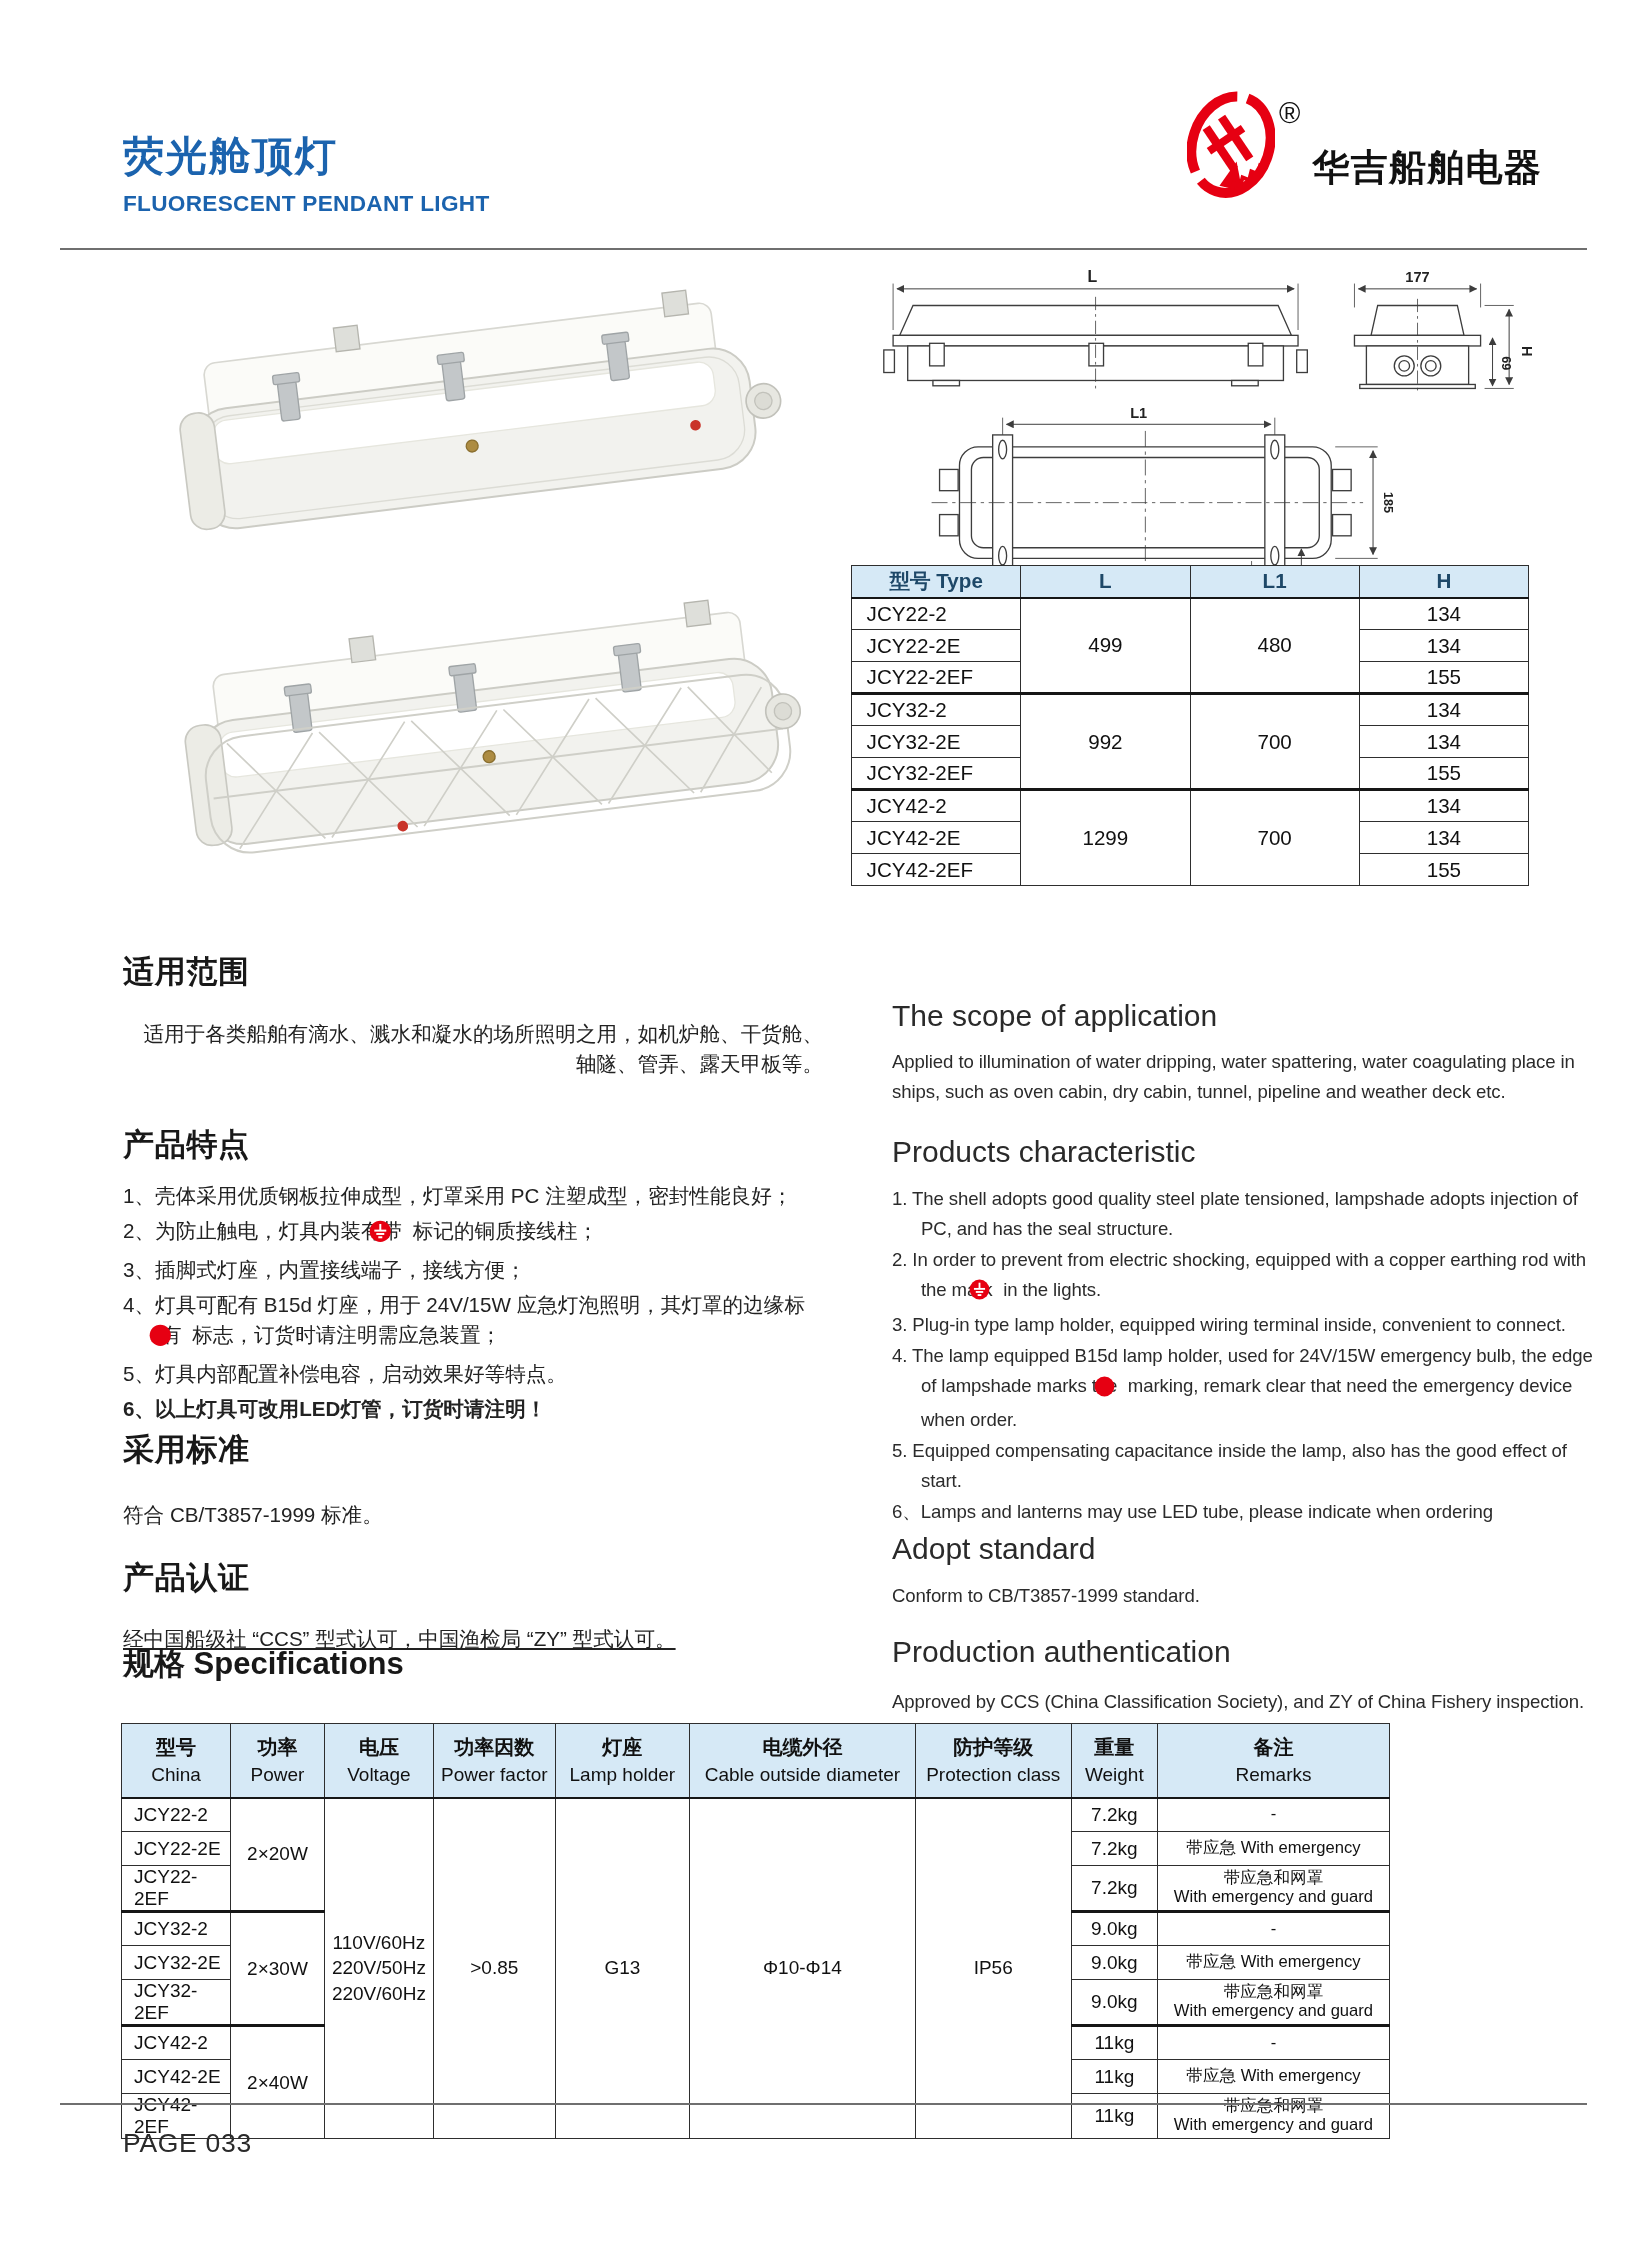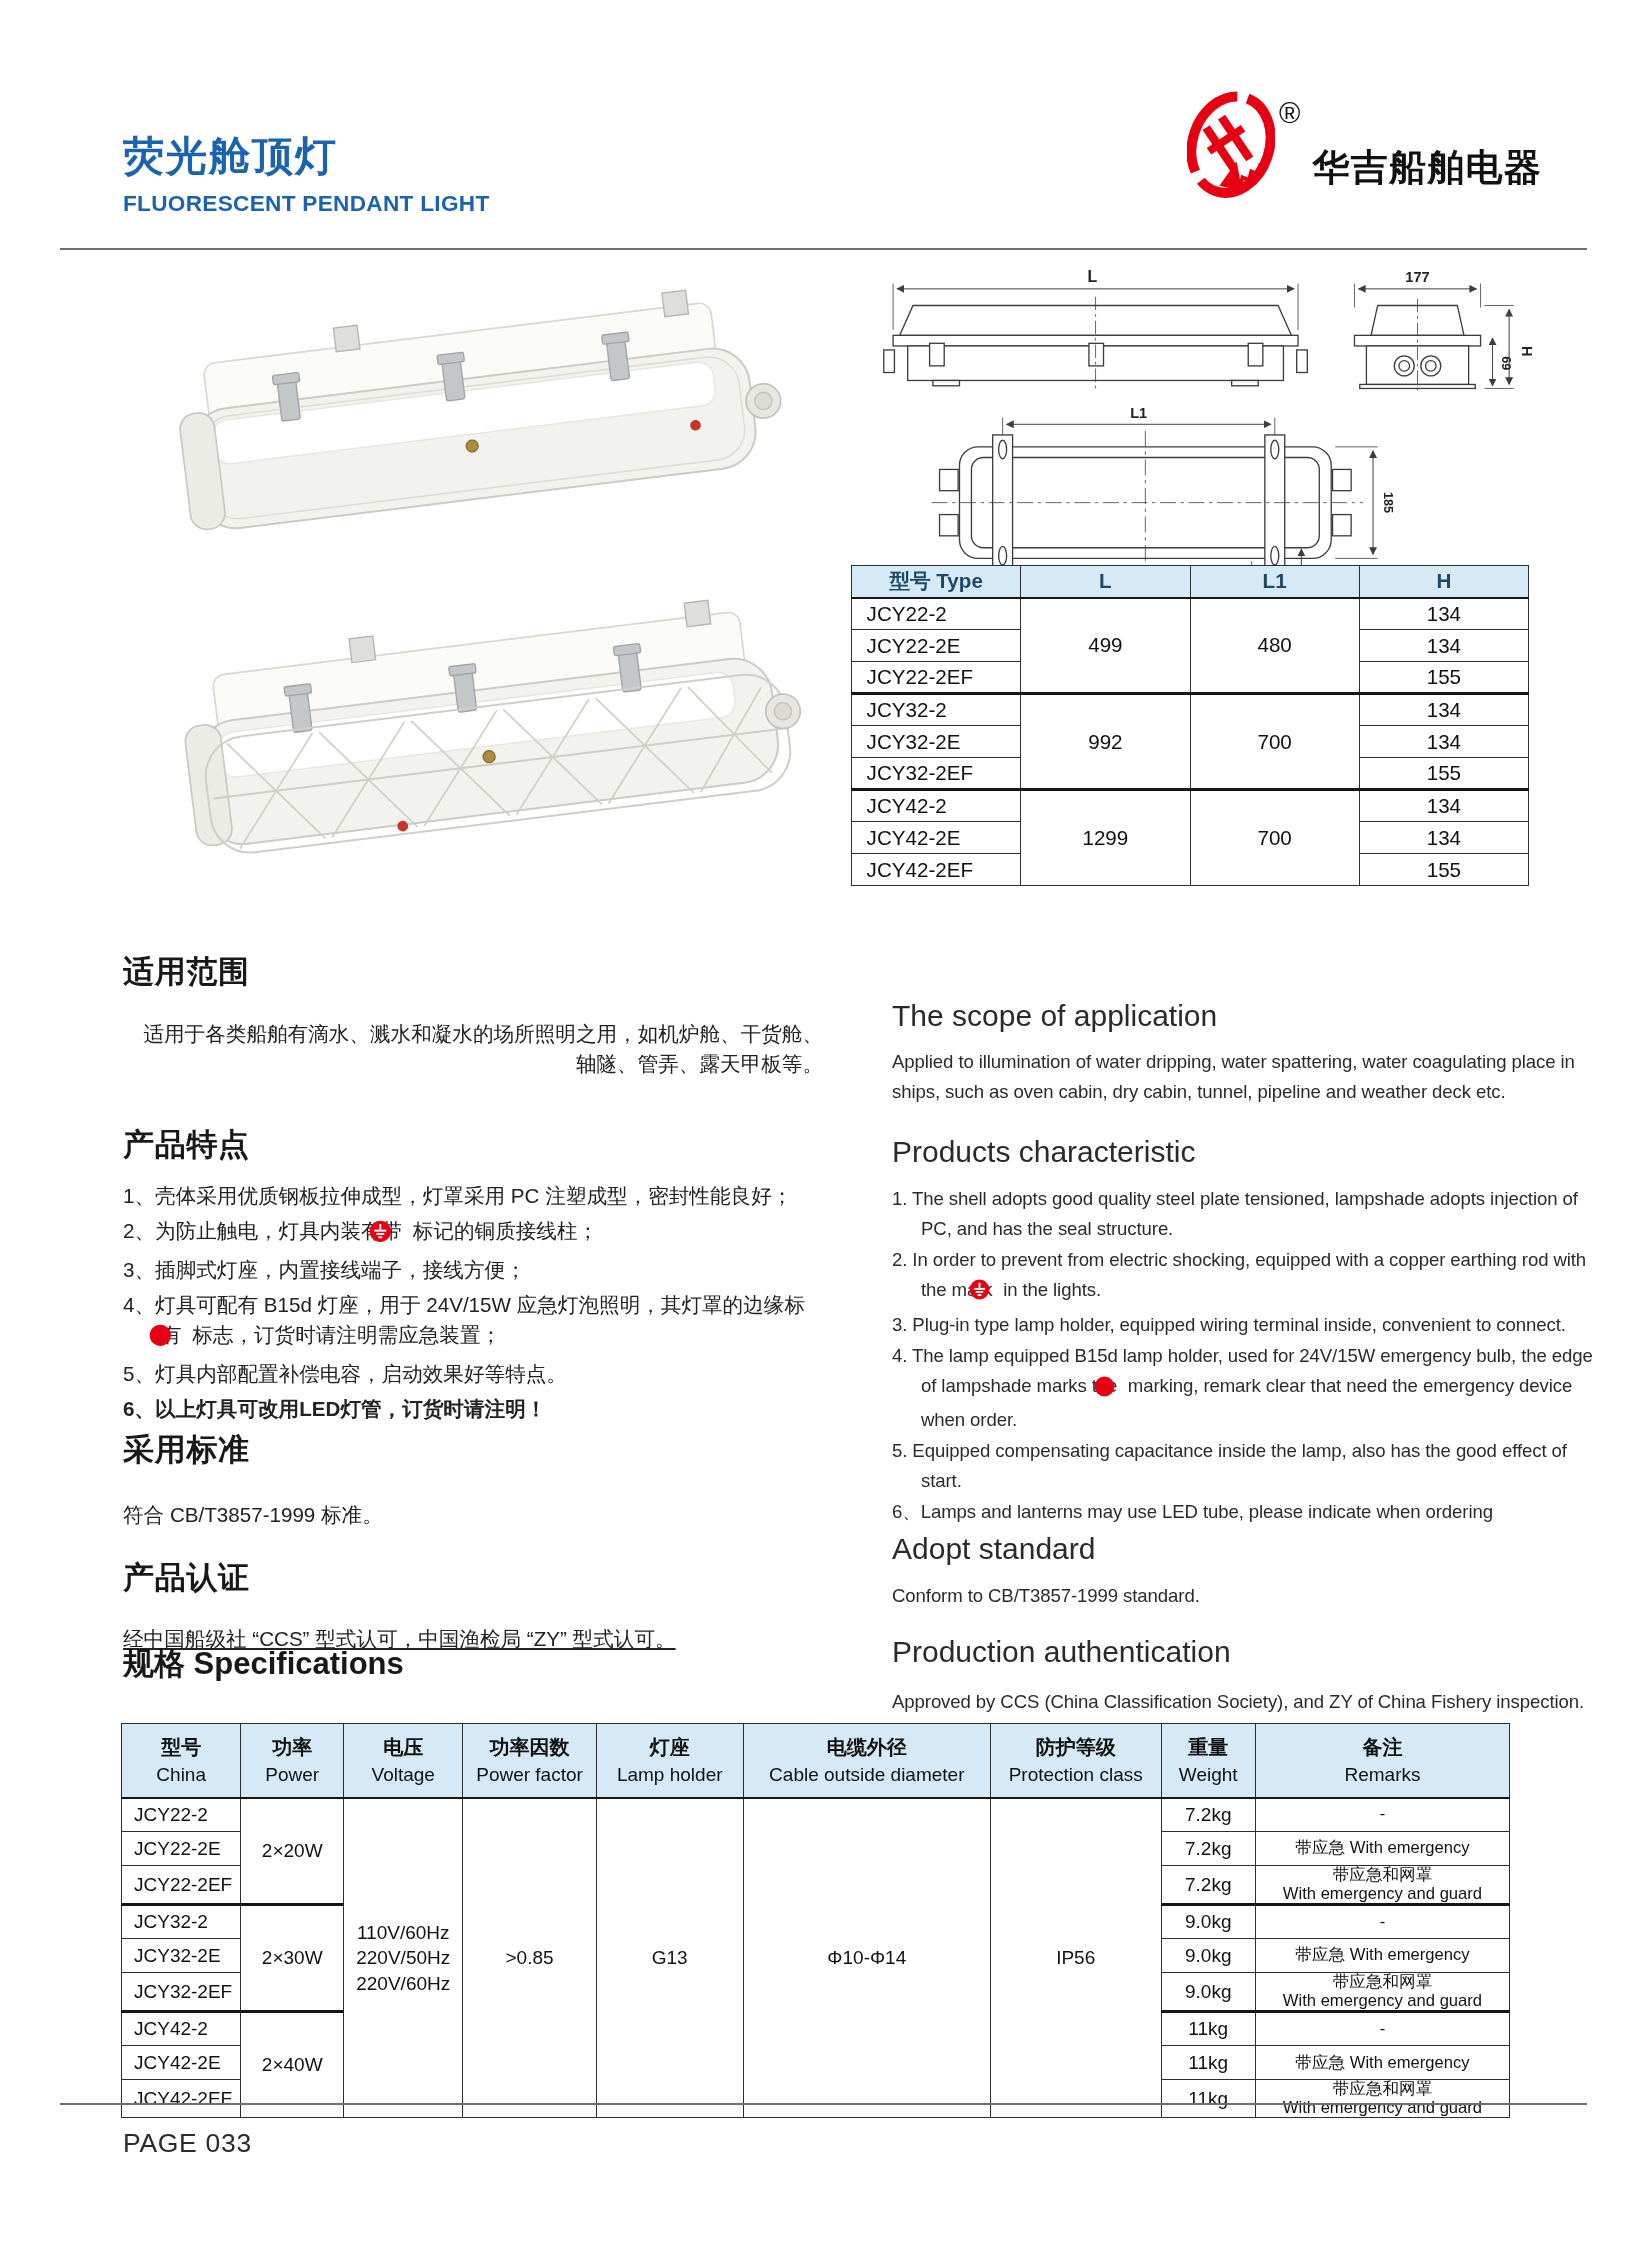--- a/index.html
+++ b/index.html
@@ -43,21 +43,21 @@
   tr.g-start td { border-top: 3.3px solid #161616; }
   tbody tr:first-child td { border-top: 2px solid #161616; }
 
   
   .dim-table { width: 678px; }
   .dim-table th { font-size: 20.6px; font-weight: 700; color: #1e4868; height: 32px; }
   .dim-table td { font-size: 20.6px; height: 32px; color: #111; }
   .dim-table td.t-left { text-align: left; padding-left: 14.6px; }
 
   
-  .spec-table { width: 1389px; }
+  .spec-table { width: 1269px; }
   .spec-table th { height: 74px; color: #111; }
   .spec-table th .h-zh { font-size: 20px; font-weight: 700; }
   .spec-table th .h-en { font-size: 19px; font-weight: 400; margin-top: 2.7px; }
   .spec-table td { font-size: 19px; height: 34px; color: #111; }
   .spec-table td.t-left { text-align: left; padding-left: 12px; }
   .spec-table .volt div { line-height: 1.35; }
   .remark .r-top { font-size: 16.6px; line-height: 1.12; }
   .remark .r-bot { font-size: 16.6px; line-height: 1.12; }
 
   .footer-text { font-size: 26.5px; color: #2b2b2b; letter-spacing: 0.7px; }

